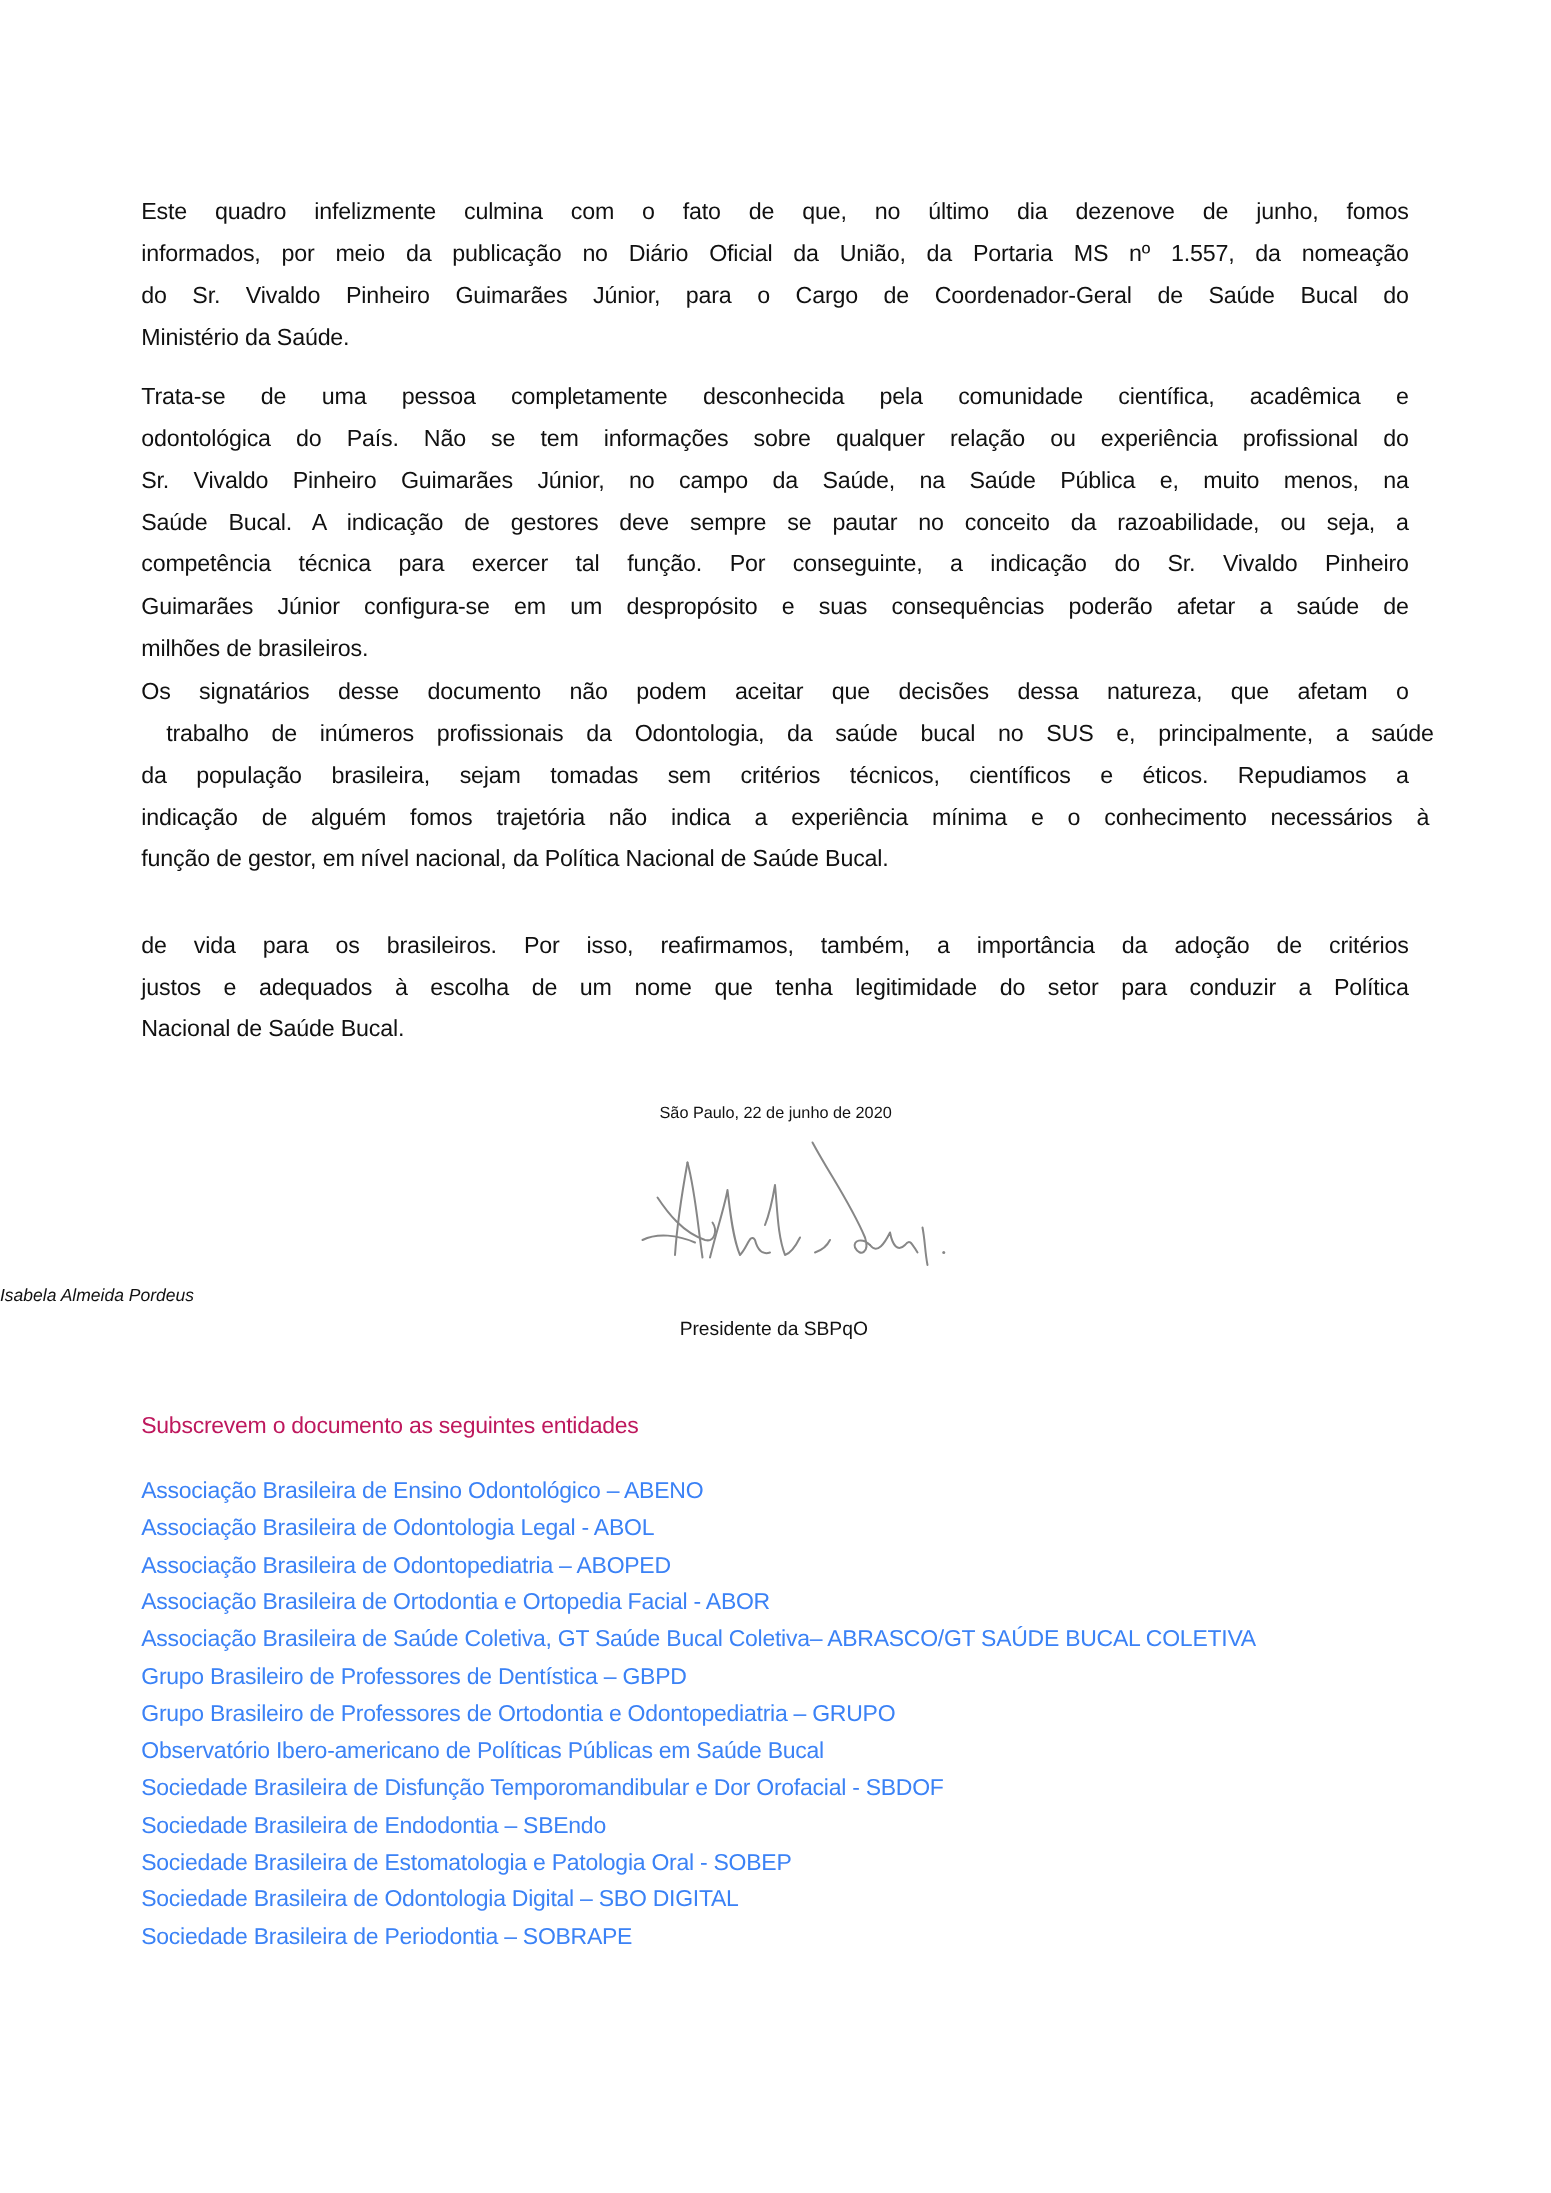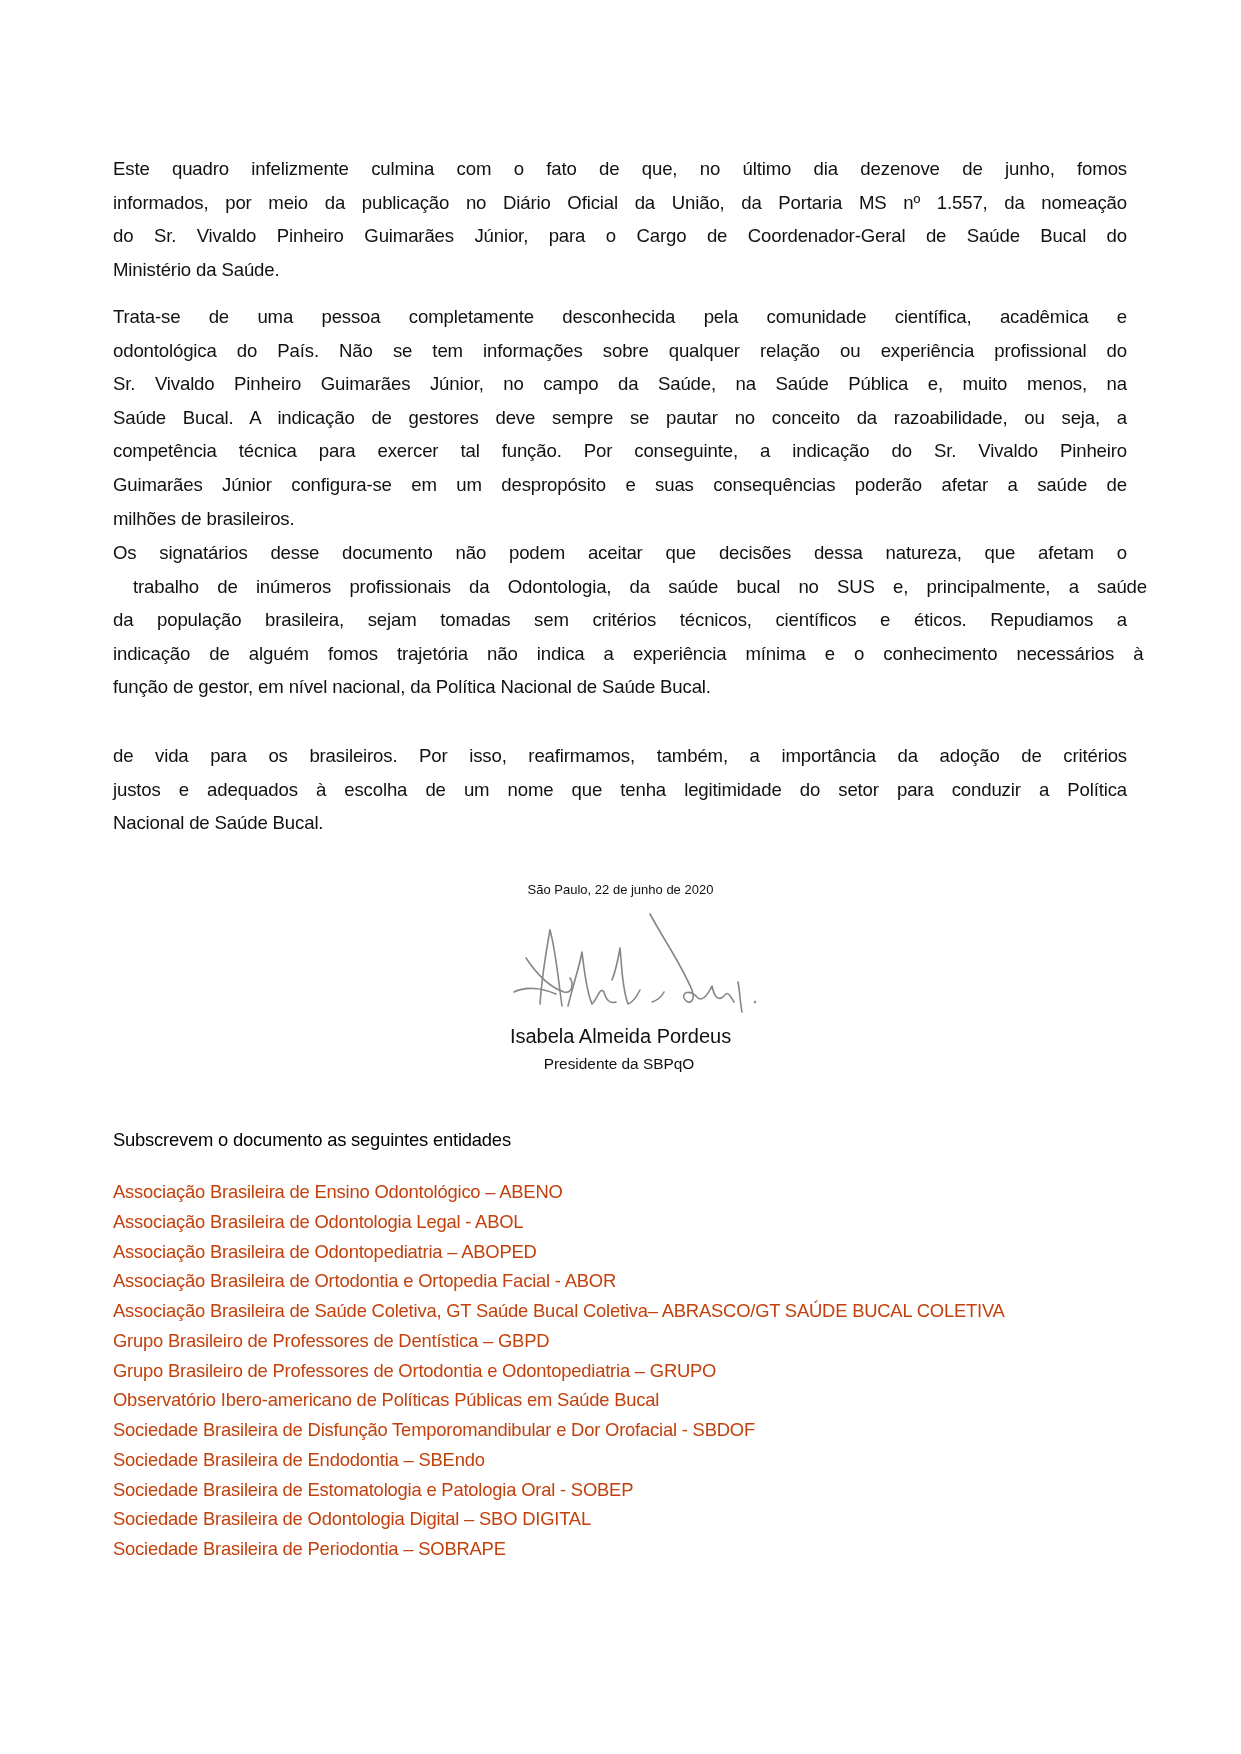--- a/index.html
+++ b/index.html
@@ -8,24 +8,24 @@
   .page { position: absolute; left: 0; top: 0; width: 1241px; height: 1754px; background: #fff; }
   .body-text { position: absolute; left: 113px; width: 1014px; font-size: 18.6px; letter-spacing: -0.15px; }
   .line { display: block; height: 33.6px; line-height: 33.6px; white-space: nowrap; text-align: justify; text-align-last: justify; }
   .line.last { text-align: left; text-align-last: left; }
   .p1 { top: 152px; }
   .p2 { top: 300px; }
   .p3 { top: 536px; }
   .p4 { top: 739px; }
   .date { position: absolute; left: 0; width: 1241px; top: 873px; text-align: center; font-size: 13px; line-height: 33px; }
   .signature { position: absolute; left: 512px; top: 912px; width: 245px; height: 110px; }
-  .signer-name { position: absolute; left: 0; width: 1241px; top: 1022px; text-align: center; font-size: 20px; line-height: 28px; }
+  .signer-name { position: absolute; left: 0; width: 1241px; top: 1022px; text-align: left; font-size: 14px; line-height: 28px; font-style: italic; }
   .signer-role { position: absolute; left: 0; width: 1238px; top: 1053px; text-align: center; font-size: 15.4px; line-height: 22px; }
-  .subscribe-title { position: absolute; left: 113px; top: 1126px; font-size: 18.4px; line-height: 28px; color: #000000; letter-spacing: -0.2px; }
-  .entities { position: absolute; left: 113px; top: 1177px; margin: 0; padding: 0; list-style: none; color: #c2410c; font-size: 18.4px; letter-spacing: -0.2px; }
+  .subscribe-title { position: absolute; left: 113px; top: 1126px; font-size: 18.4px; line-height: 28px; color: #be185d; letter-spacing: -0.2px; }
+  .entities { position: absolute; left: 113px; top: 1177px; margin: 0; padding: 0; list-style: none; color: #3b82f6; font-size: 18.4px; letter-spacing: -0.2px; }
   .entities li { height: 29.75px; line-height: 29.75px; white-space: nowrap; }
 </style>
 </head>
 <body>
 
 <div class="page">
 
   <div class="body-text p1">
     <span class="line" style="white-space: nowrap; word-spacing: 17.3698px;">Este quadro infelizmente culmina com o fato de que, no último dia dezenove de junho, fomos</span>
     <span class="line" style="white-space: nowrap; word-spacing: 11.6836px;">informados, por meio da publicação no Diário Oficial da União, da Portaria MS nº 1.557, da nomeação</span>

